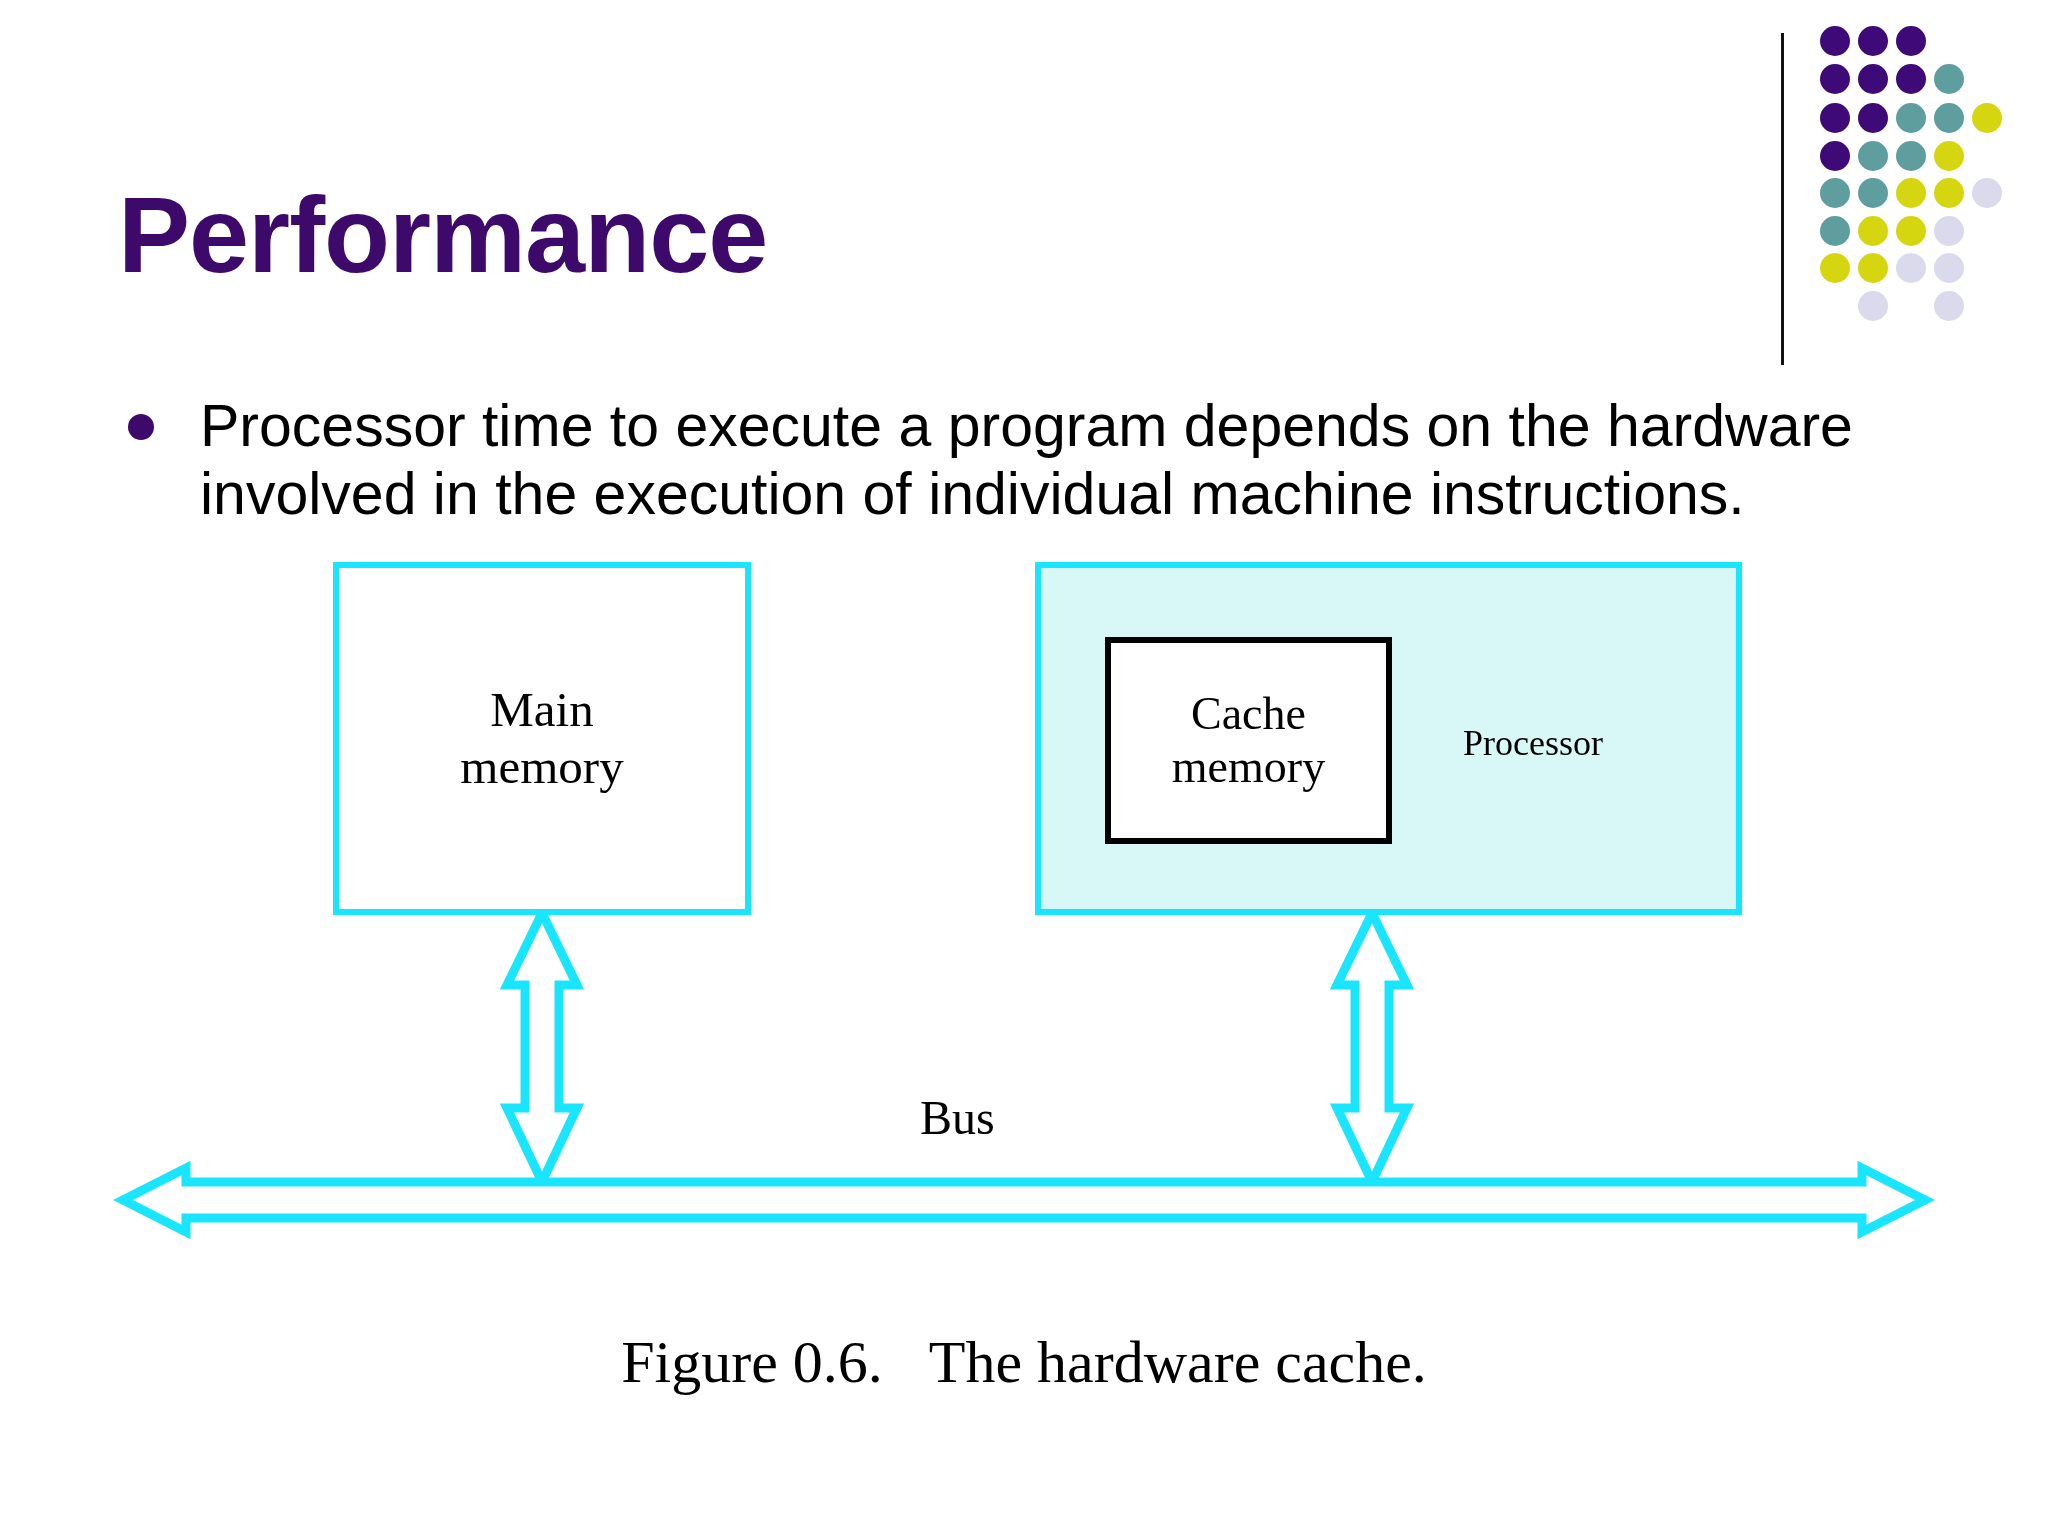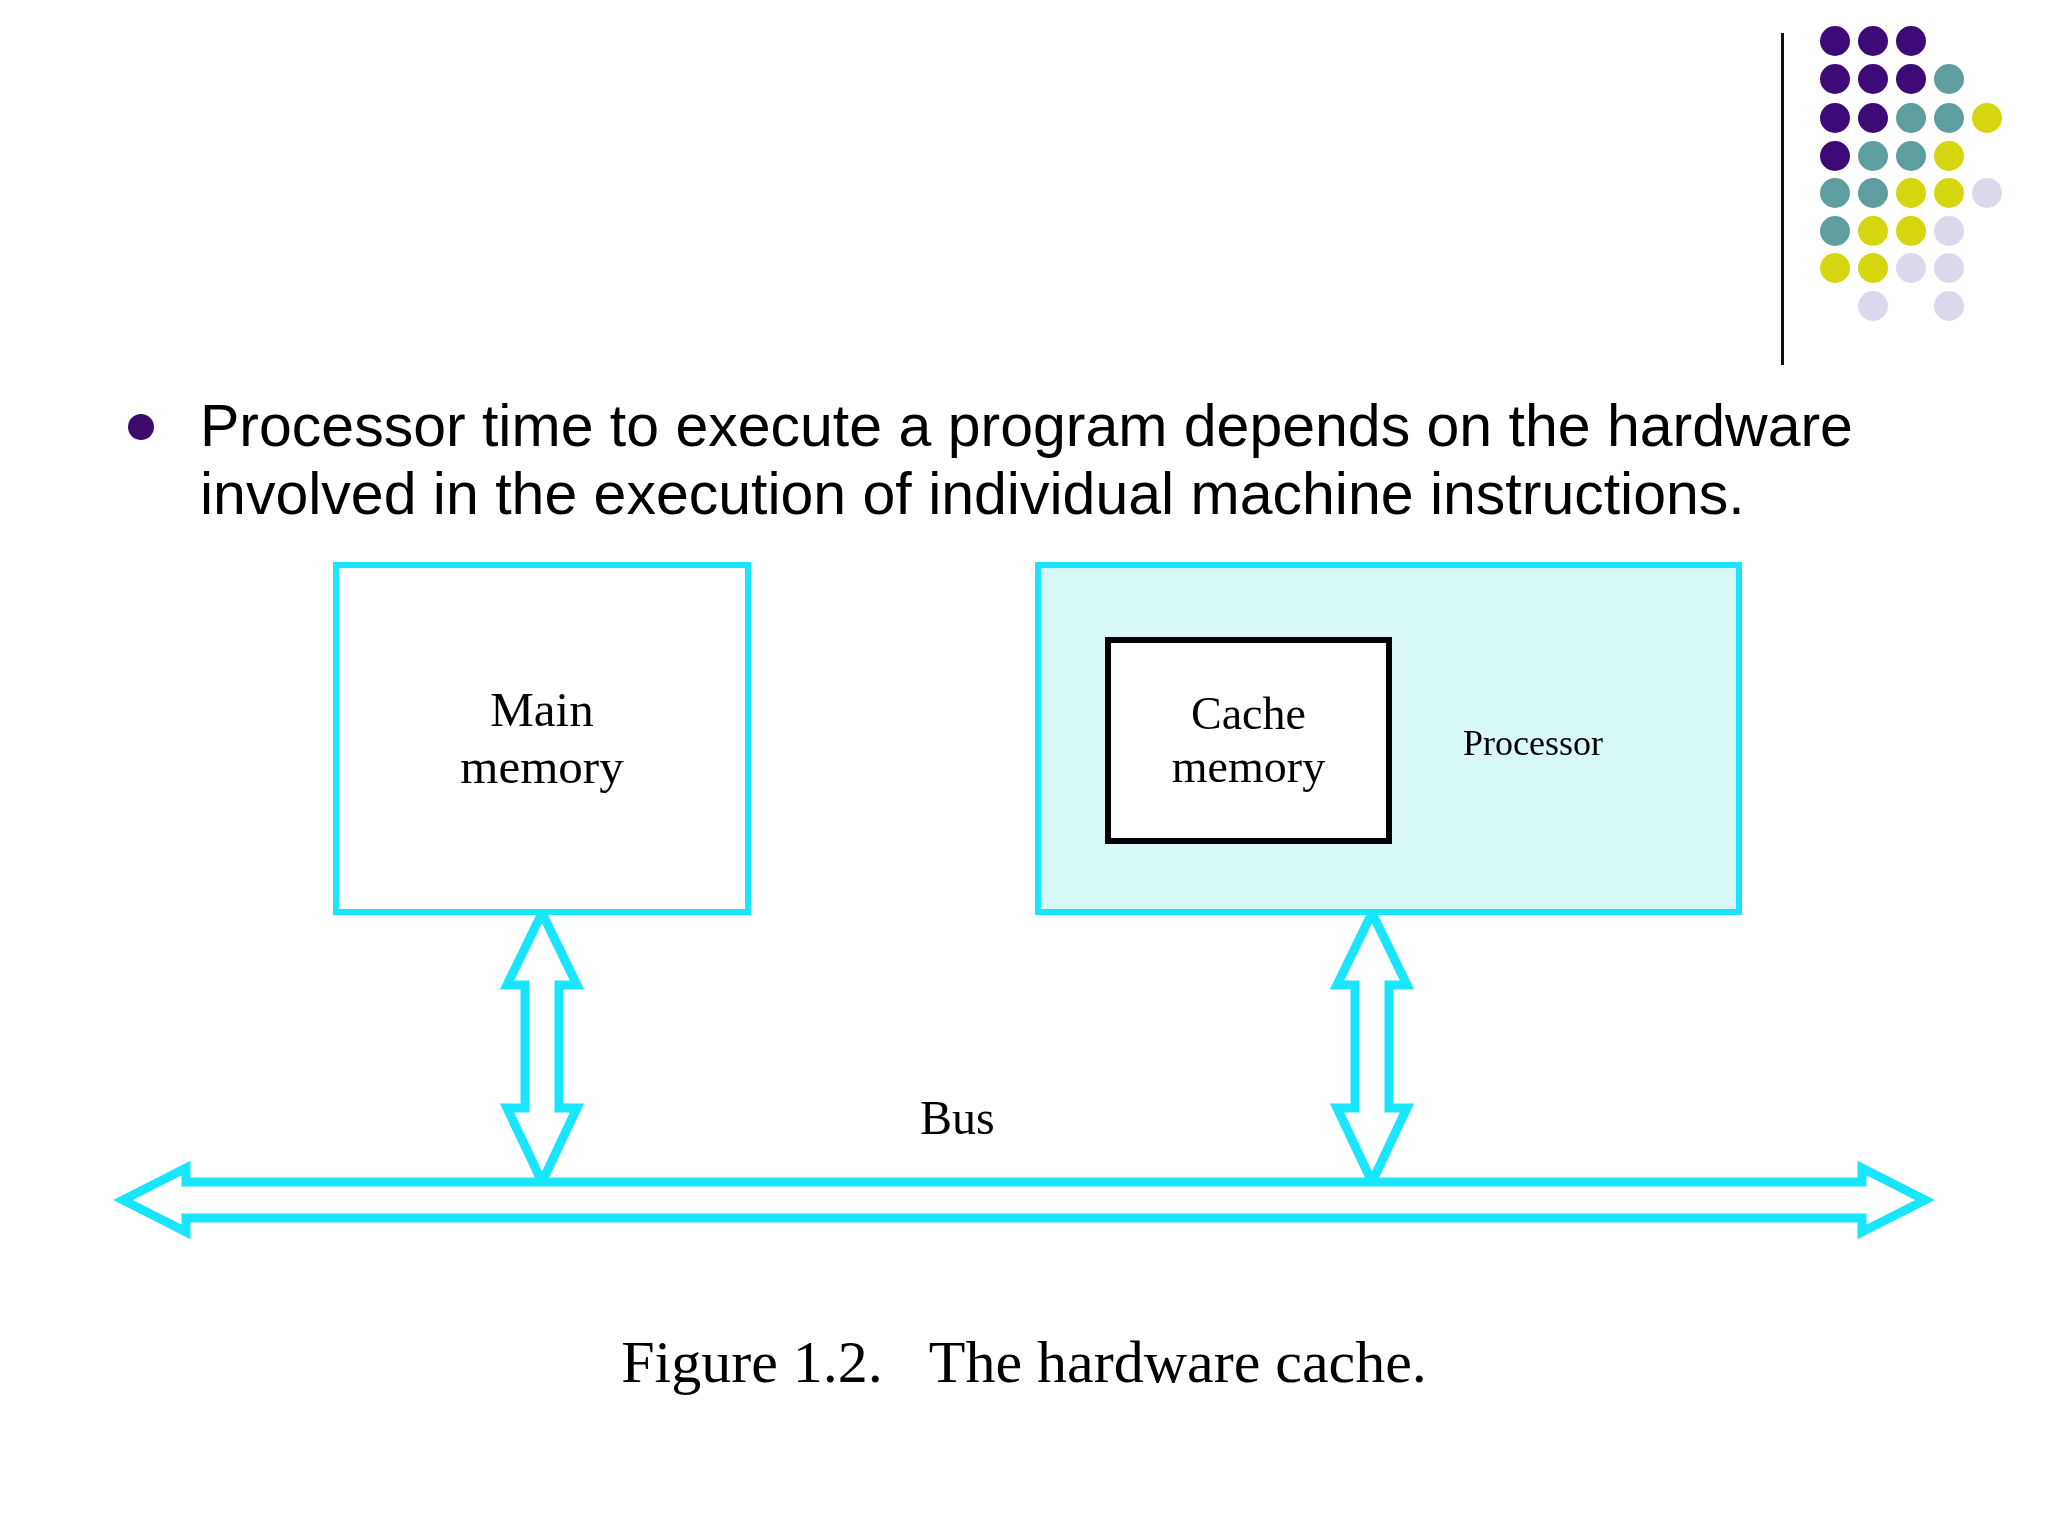--- a/index.html
+++ b/index.html
@@ -179,20 +179,21 @@
     width: 2048px;
     height: 1536px;
     pointer-events: none;
   }
 </style>
 </head>
 <body>
 
 <div id="slide">
 
+  <div id="slide-title" style="color: rgb(61, 10, 107);">Performance</div>
 
   <div id="logo-rule" style="background: rgb(17, 17, 17);"></div>
   <div id="logo-dots">
       <div class="dot" style="left: 0px; top: 0px; background: rgb(61, 10, 120);"></div>
       <div class="dot" style="left: 38px; top: 0px; background: rgb(61, 10, 120);"></div>
       <div class="dot" style="left: 76px; top: 0px; background: rgb(61, 10, 120);"></div>
       <div class="dot" style="left: 0px; top: 38px; background: rgb(61, 10, 120);"></div>
       <div class="dot" style="left: 38px; top: 38px; background: rgb(61, 10, 120);"></div>
       <div class="dot" style="left: 76px; top: 38px; background: rgb(61, 10, 120);"></div>
       <div class="dot" style="left: 114px; top: 38px; background: rgb(94, 158, 158);"></div>
@@ -252,17 +253,17 @@
         <div>Cache</div>
         <div>memory</div>
       </div>
     </div>
 
     <div id="processor-label">Processor</div>
 
     <div id="bus-label">Bus</div>
 
     <div id="figure-caption">
-      <span>Figure 1.2.</span><span class="cap-gap"></span><span>The hardware cache.</span>
+      <span>Figure 0.6.</span><span class="cap-gap"></span><span>The hardware cache.</span>
     </div>
 
   </div>
 </div>
 
 </body></html>

